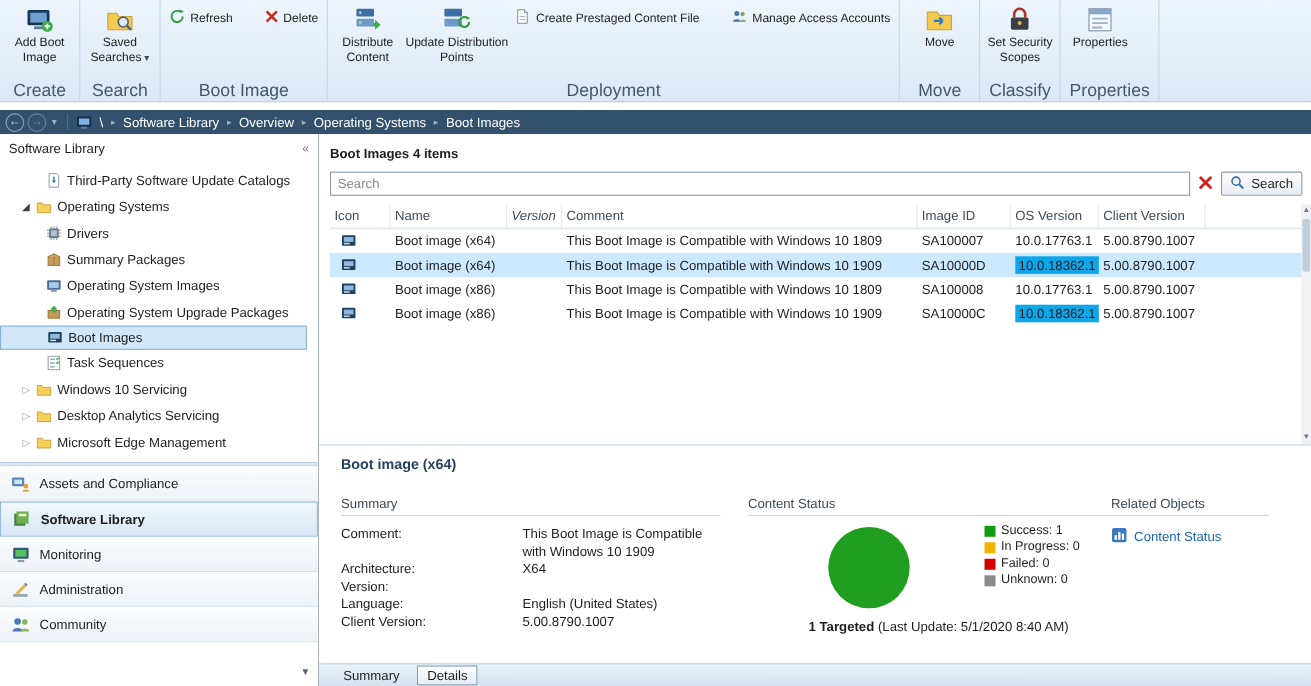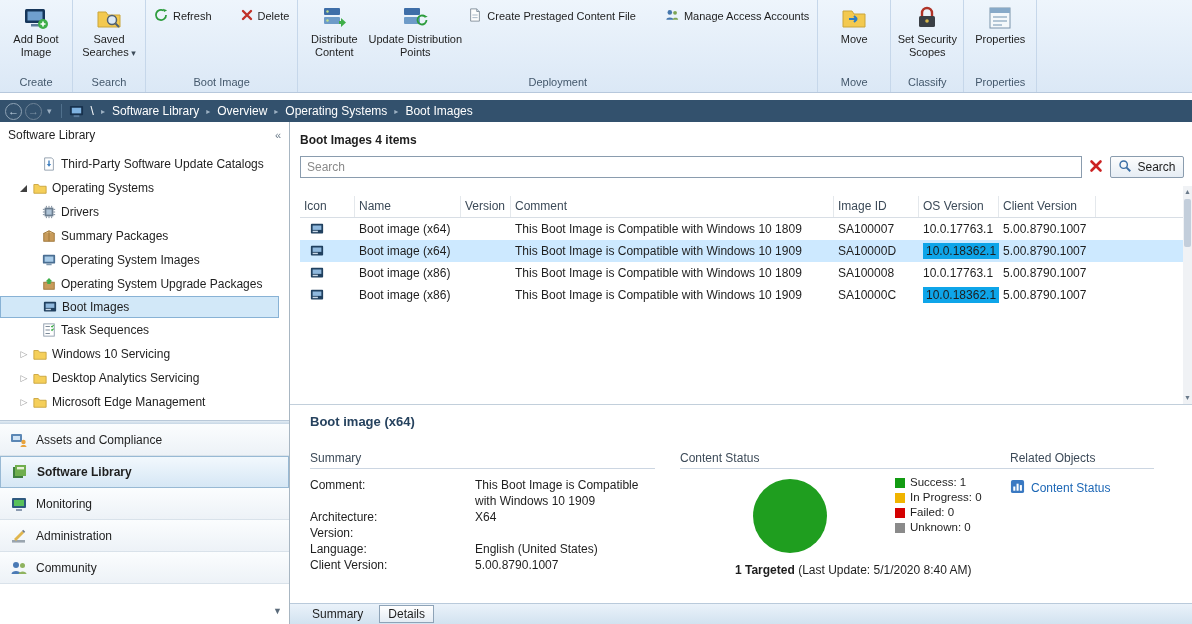--- a/index.html
+++ b/index.html
@@ -5,21 +5,21 @@
   * { margin:0; padding:0; box-sizing:border-box; }
   html,body { width:1192px; height:624px; overflow:hidden; }
   body { font-family:"Liberation Sans","DejaVu Sans",sans-serif; font-size:12px; color:#1e1e1e; background:#fff; }
   .app { position:relative; width:1192px; height:624px; overflow:hidden; }
 
   
   .ribbon { position:absolute; top:0; left:0; right:0; height:93px;
             background:linear-gradient(#eef5fc,#dbe8f6); border-bottom:1px solid #b7c8dc; display:flex; }
   .rgroup { display:flex; flex-direction:column; border-right:1px solid #c6d7ea; padding:0 2px; }
   .rbtns { flex:1; display:flex; align-items:flex-start; padding:2px 2px 0 2px; }
-  .rlabel { height:17px; text-align:center; font-size:11px; color:#44586c; line-height:15px; white-space:nowrap; padding:0 6px; }
+  .rlabel { height:17px; text-align:center; font-size:16px; color:#44586c; line-height:15px; white-space:nowrap; padding:0 6px; }
   button { background:none; border:none; font:inherit; color:inherit; cursor:default; }
   .bigbtn { display:flex; flex-direction:column; align-items:center; width:64px; padding:3px 1px 0 1px;
             font-size:11px; line-height:13px; text-align:center; }
   .bigbtn.w95 { width:98px; }
   .bigbtn .bicon { width:26px; height:26px; margin-bottom:2px; }
   .bigbtn.has-dd .blabel::after { content:" ▾"; font-size:9px; color:#3c4a58; }
   .smallcol { display:flex; flex-direction:row; gap:21px; padding-top:5px; }
   .smallbtn { display:flex; align-items:center; gap:5px; font-size:11px; padding:1px 4px; white-space:nowrap; }
   .rfill { flex:1; }
 
@@ -59,27 +59,27 @@
   
   .content { position:relative; flex:1; background:#fff; }
   .list-title { position:absolute; top:11px; left:10px; font-weight:bold; color:#1e1e1e; }
   .search-row { position:absolute; top:34px; left:10px; right:8px; height:22px; display:flex; align-items:center; gap:4px; }
   .search-input { flex:1; height:22px; border:1px solid #8a9cae; padding:0 6px; font:12px "Liberation Sans","DejaVu Sans",sans-serif; color:#333; }
   .search-input::placeholder { color:#8a8a8a; }
   .clear-btn { width:20px; height:20px; display:flex; align-items:center; justify-content:center; }
   .search-btn { width:74px; height:22px; border:1px solid #8a9cae; border-radius:2px;
                 background:linear-gradient(#fdfdfd,#e6edf4); display:flex; align-items:center; justify-content:center; gap:5px; font-size:12px; }
 
-  .table { position:absolute; top:74px; left:10px; right:8px; }
+  .table { position:absolute; top:64px; left:10px; right:8px; }
   .thead { display:flex; height:22px; border-bottom:1px solid #d8dee5; color:#3c4a58; background:#fff; }
   .th { padding:3px 4px; border-right:1px solid #e4e8ec; white-space:nowrap; overflow:hidden; }
   .trow { display:flex; height:22px; align-items:center; }
   .trow.selected { background:#cde9ff; }
   .td { padding:0 4px; white-space:nowrap; overflow:hidden; display:flex; align-items:center; height:22px; }
-  .c-icon{width:55px;} .c-name{width:106px;} .c-version{width:50px;} .c-comment{width:323px;}
+  .c-icon{width:55px;} .c-name{width:106px;} .c-version{width:50px;font-style:italic;} .c-comment{width:323px;}
   .c-imageid{width:85px;} .c-os{width:80px;} .c-client{width:97px;} .c-fill{flex:1;}
   .osv.hl { background:#0ea5e9; padding:1px 3px; }
   .rowicon { width:14px; height:14px; margin-left:6px; }
 
   .vscroll { position:absolute; top:64px; right:0; width:9px; height:218px; background:#f0f2f5; }
   .vscroll .arr { height:12px; text-align:center; font-size:7px; color:#6a7a8a; line-height:12px; }
   .vscroll .thumb { position:absolute; top:13px; left:1px; width:7px; height:48px; background:#c3cedb; border-radius:2px; }
   .vscroll .arr.bottom { position:absolute; bottom:0; left:0; right:0; }
 
   

